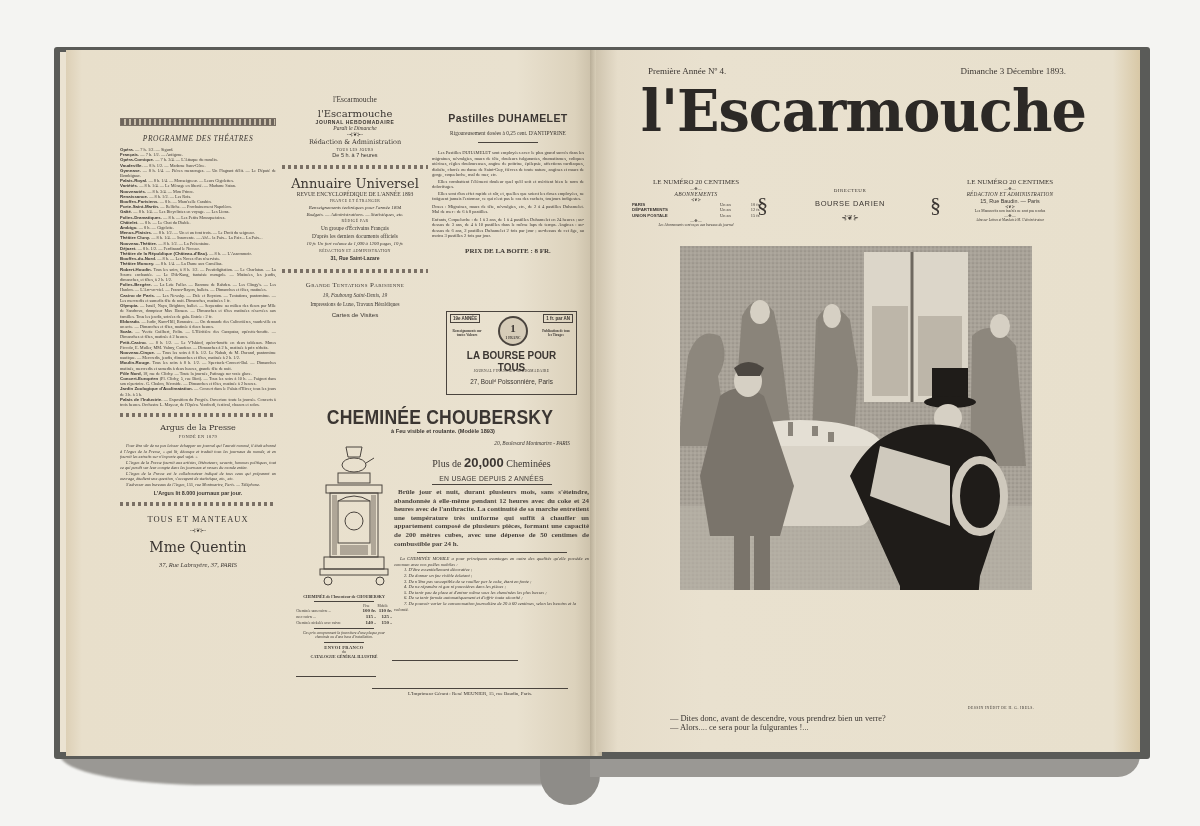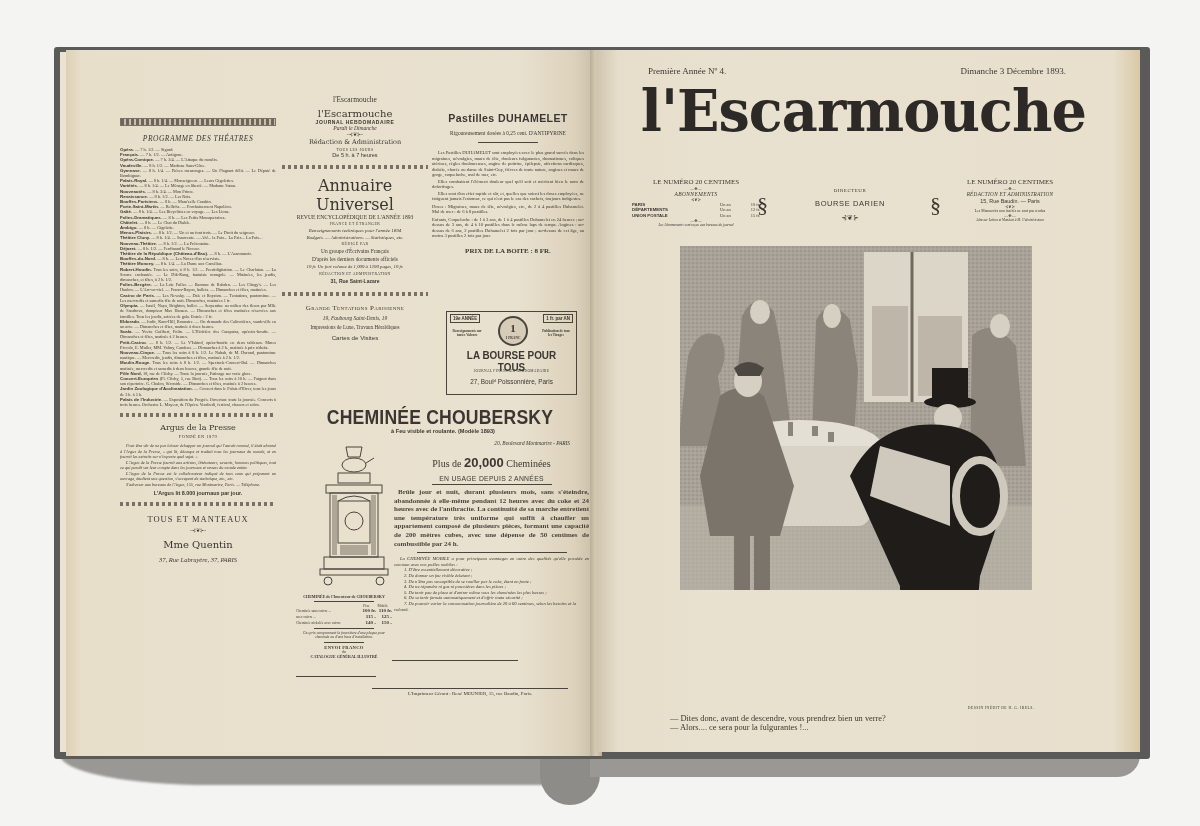--- a/index.html
+++ b/index.html
@@ -23,21 +23,21 @@
   .col1{position:absolute;left:120px;top:118px;width:156px}
   .orn-bar{height:8px;border:1px solid #7a7065;background:repeating-linear-gradient(90deg,#6e655c 0 3px,#c9bfab 3px 5px)}
   .orn-dots{height:4px;background:repeating-linear-gradient(90deg,#7a7065 0 3px,transparent 3px 6px);margin:6px 0}
   .prog-title{font-style:italic;font-size:7.5px;letter-spacing:0.5px;margin:8px 0 4px}
   .prog-list{font-size:4.3px;line-height:5.2px;text-align:justify}
   .prog-list b{font-family:"Liberation Sans",sans-serif;font-size:4.4px}
   .gothic{font-family:"DejaVu Serif",serif}
   .argus-title{font-size:8px;margin-top:6px}
   .argus-body{font-size:4.3px;line-height:5.5px;font-style:italic;text-align:justify;text-indent:6px}
   .robes{font-size:8.5px;letter-spacing:1px;margin-top:8px}
-  .quentin{font-size:10px;margin-top:6px}
+  .quentin{font-size:14px;margin-top:6px}
 
   
   .col2{position:absolute;left:282px;top:94px;width:146px}
   
   .col3{position:absolute;left:432px;top:112px;width:152px}
   .bold-sans{font-family:"Liberation Sans",sans-serif;font-weight:bold}
   .pastilles{font-family:"Liberation Sans",sans-serif;font-size:11.5px;font-weight:bold;letter-spacing:0.4px;transform:scaleX(0.92)}
   .pbody{font-size:4.6px;line-height:5.5px;text-align:justify}
   .bourse{position:absolute;left:446px;top:311px;width:131px;height:84px;border:1px solid #4a443e}
   .chem{position:absolute;left:290px;top:406px;width:300px}
@@ -120,21 +120,21 @@
 <div class="col2 ink c">
   <div style="height:14px"></div>
   <div class="gothic" style="font-size:10px">l'Escarmouche</div>
   <div class="bold-sans" style="font-size:5px;letter-spacing:0.6px">JOURNAL HEBDOMADAIRE</div>
   <div style="font-size:5.5px;font-style:italic">Paraît le Dimanche</div>
   <div style="font-size:5px">-⊰❦⊱-</div>
   <div class="gothic" style="font-size:6.5px;margin-top:1px">Rédaction &amp; Administration</div>
   <div style="font-size:3.8px;letter-spacing:0.5px;margin-top:2px">TOUS LES JOURS</div>
   <div class="bold-sans" style="font-size:5.5px;font-weight:normal">De 5 h. à 7 heures</div>
   <div class="orn-dots" style="margin:7px 0"></div>
-  <div class="gothic" style="font-size:16px">Annuaire Universel</div>
+  <div class="gothic" style="font-size:13px">Annuaire Universel</div>
   <div style="font-size:5.6px">REVUE ENCYCLOPÉDIQUE DE L'ANNÉE 1893</div>
   <div style="font-size:3.8px;letter-spacing:0.5px;margin-top:2px">FRANCE ET ÉTRANGER</div>
   <div style="font-size:5px;font-style:italic;margin-top:2px">Renseignements techniques pour l'année 1894</div>
   <div style="font-size:5px;font-style:italic;margin-top:2px">Budgets. — Administrations. — Statistiques, etc.</div>
   <div style="font-size:3.8px;letter-spacing:0.5px;margin-top:2px">RÉDIGÉ PAR</div>
   <div style="font-size:5.4px;margin-top:2px">Un groupe d'Écrivains Français</div>
   <div style="font-size:5.4px;margin-top:2px">D'après les derniers documents officiels</div>
   <div style="font-size:4.8px;font-style:italic;margin-top:2px">10 fr. Un fort volume de 1,000 à 1200 pages, 10 fr.</div>
   <div style="font-size:3.8px;letter-spacing:0.4px;margin-top:3px">RÉDACTION ET ADMINISTRATION</div>
   <div class="bold-sans" style="font-size:5px;margin-top:2px">31, Rue Saint-Lazare</div>

